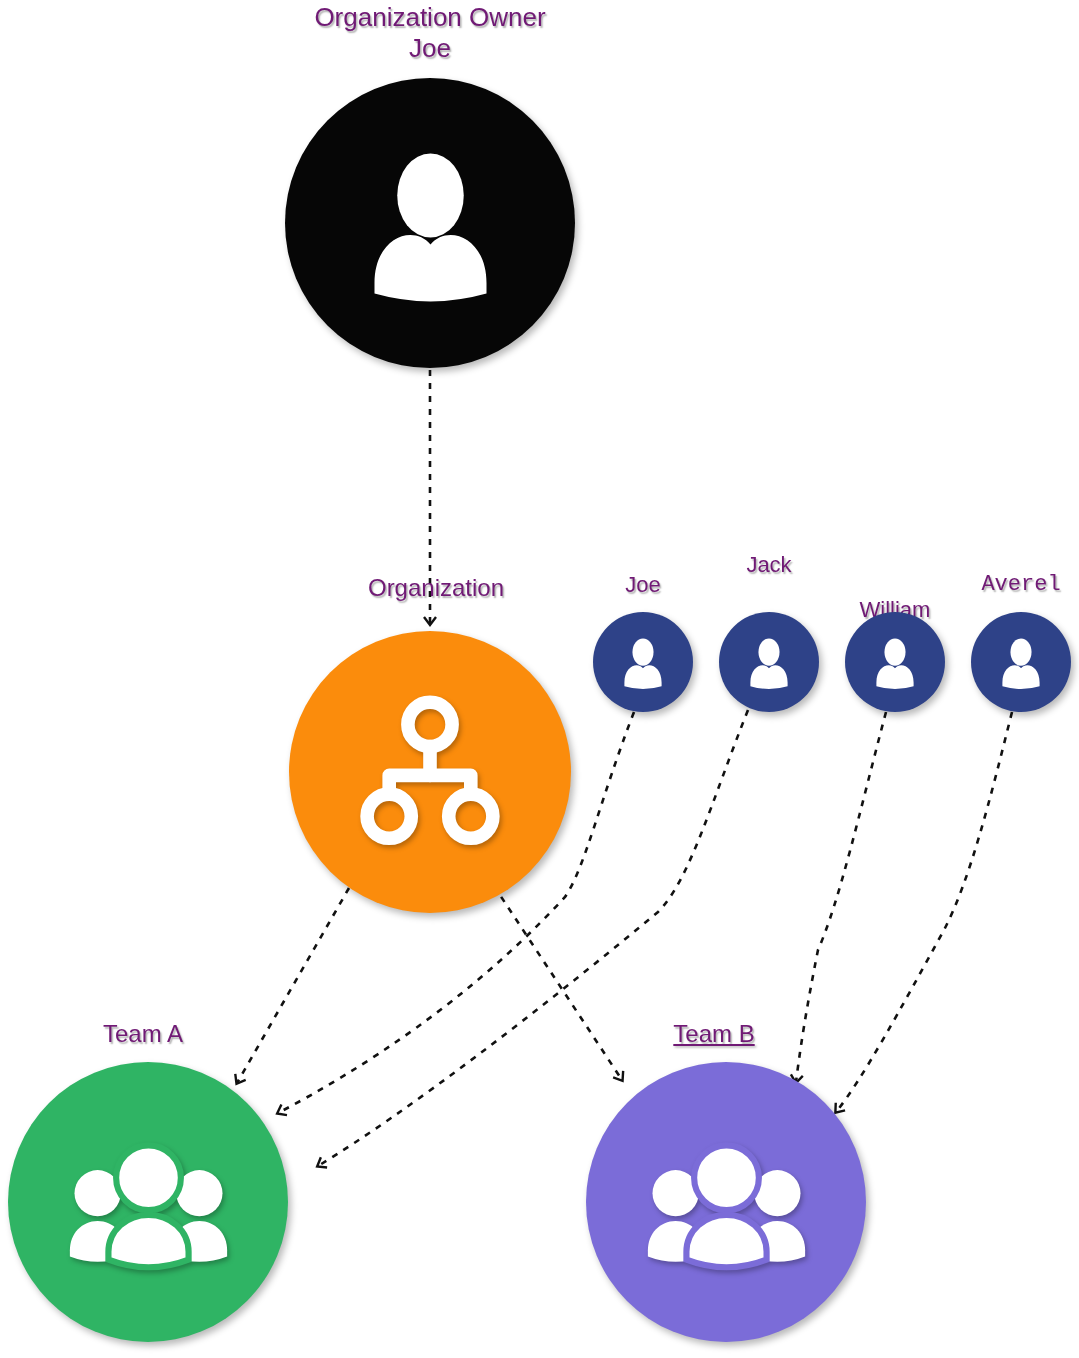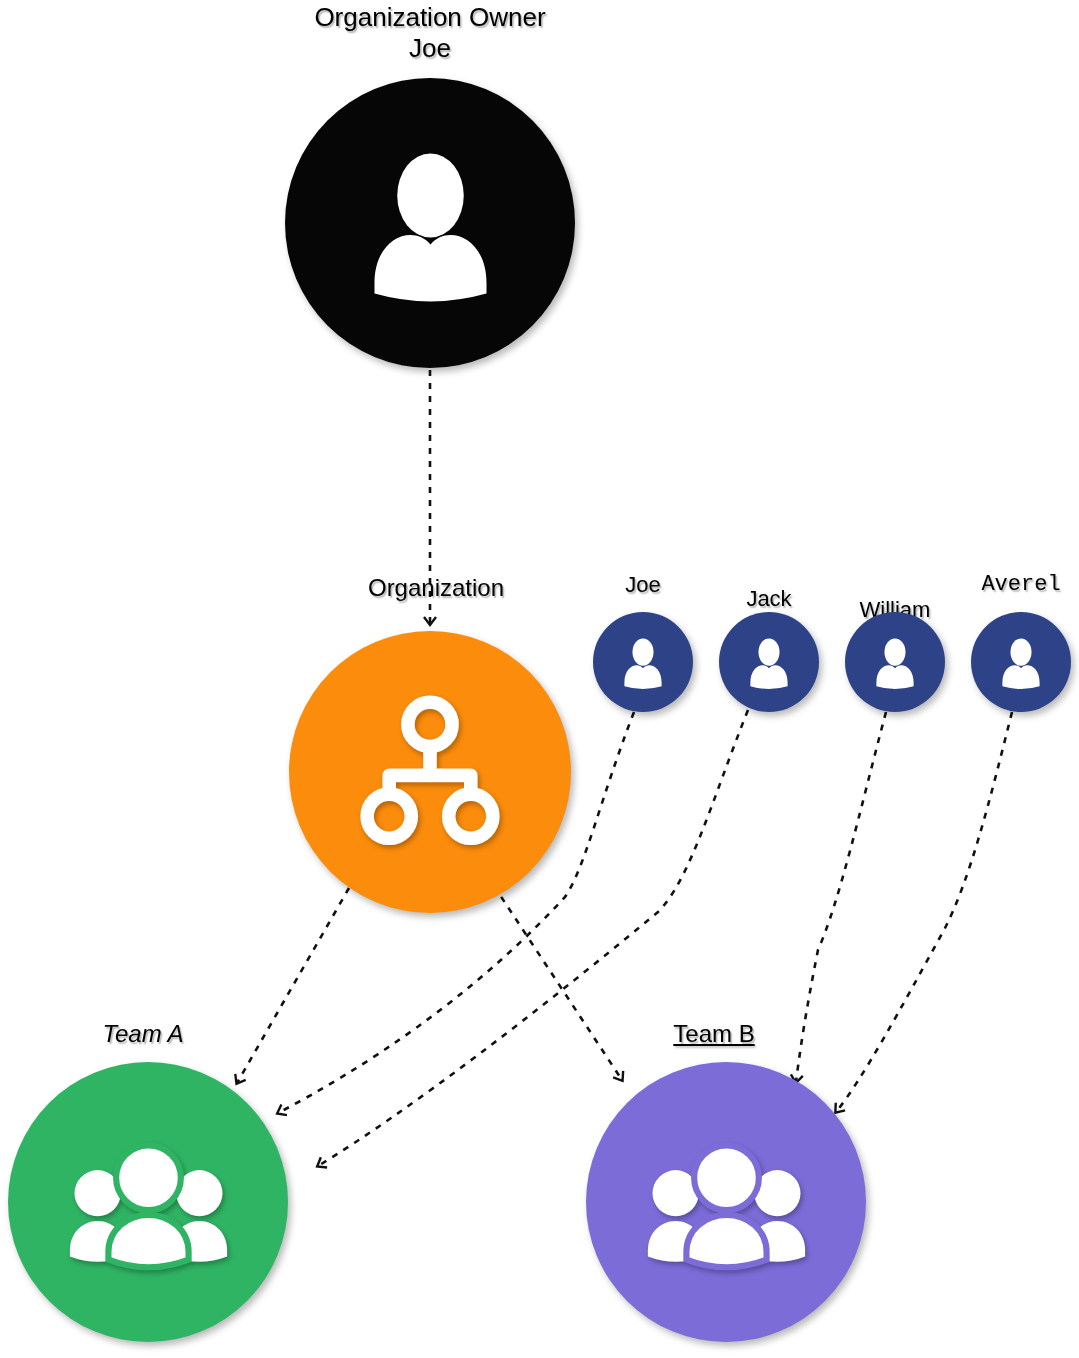--- a/index.html
+++ b/index.html
@@ -10,21 +10,21 @@
   }
   #canvas{position:absolute;left:0;top:0;width:1079px;height:1358px;}
   .edges{position:absolute;left:0;top:0;width:1079px;height:1358px;pointer-events:none;}
   .node{position:absolute;}
   .circle{
     position:absolute;border-radius:50%;
     box-shadow:3px 4px 7px rgba(0,0,0,0.28);
     display:flex;align-items:center;justify-content:center;
   }
   .label{
-    position:absolute;color:#000000;white-space:nowrap;
+    position:absolute;color:#701a75;white-space:nowrap;
     text-align:center;line-height:1.18;
     text-shadow:1.5px 1.5px 1.6px rgba(0,0,0,0.30);
   }
   .label.big{font-size:26px;}
   .label.mid{font-size:24px;}
   .label.small{font-size:22px;}
   .ico{display:block;}
   .ico-shadow{filter:drop-shadow(2px 3px 2.5px rgba(0,0,0,0.28));}
 </style>
 </head>
@@ -81,21 +81,21 @@
     <div class="label small" style="left:643px;top:572px;transform:translateX(-50%);">Joe</div>
     <div class="circle" style="left:593px;top:612px;width:100px;height:100px;background:#2E4288;">
       <svg class="ico" width="62" height="62" viewBox="0 0 100 100">
         <ellipse cx="50" cy="34" rx="17" ry="22" fill="#ffffff"></ellipse>
         <path d="M50 60 C41 49 20 57 20 83 L20 89 Q50 98 80 89 L80 83 C80 57 59 49 50 60 Z" fill="#ffffff"></path>
       </svg>
     </div>
   </div>
 
   <div class="node">
-    <div class="label small" style="left:769px;top:586px;transform:translateX(-50%);">Jack</div>
+    <div class="label small" style="left:769px;top:552px;transform:translateX(-50%);">Jack</div>
     <div class="circle" style="left:719px;top:612px;width:100px;height:100px;background:#2E4288;">
       <svg class="ico" width="62" height="62" viewBox="0 0 100 100">
         <ellipse cx="50" cy="34" rx="17" ry="22" fill="#ffffff"></ellipse>
         <path d="M50 60 C41 49 20 57 20 83 L20 89 Q50 98 80 89 L80 83 C80 57 59 49 50 60 Z" fill="#ffffff"></path>
       </svg>
     </div>
   </div>
 
   <div class="node">
     <div class="label small" style="left:895px;top:572px;transform:translateX(-50%);margin-top:25px;">William</div>
@@ -111,21 +111,21 @@
     <div class="label small" style="left:1021px;top:572px;transform:translateX(-50%);font-family:Liberation Mono, monospace;">Averel</div>
     <div class="circle" style="left:971px;top:612px;width:100px;height:100px;background:#2E4288;">
       <svg class="ico" width="62" height="62" viewBox="0 0 100 100">
         <ellipse cx="50" cy="34" rx="17" ry="22" fill="#ffffff"></ellipse>
         <path d="M50 60 C41 49 20 57 20 83 L20 89 Q50 98 80 89 L80 83 C80 57 59 49 50 60 Z" fill="#ffffff"></path>
       </svg>
     </div>
   </div>
 
   <div class="node">
-    <div class="label mid" style="left:143px;top:1020px;transform:translateX(-50%);font-style:italic;">Team A</div>
+    <div class="label mid" style="left:143px;top:1020px;transform:translateX(-50%);">Team A</div>
     <div class="circle" style="left:8px;top:1062px;width:280px;height:280px;background:#2FB464;">
       <svg class="ico ico-shadow" width="185" height="185" viewBox="0 0 120 100">
         <circle cx="27" cy="44" r="15" fill="#ffffff"></circle>
         <path d="M27 62 C17 62 9 70 9 81 L9 85 Q27 92 45 85 L45 81 C45 70 37 62 27 62 Z" fill="#ffffff"></path>
         <circle cx="93" cy="44" r="15" fill="#ffffff"></circle>
         <path d="M93 62 C83 62 75 70 75 81 L75 85 Q93 92 111 85 L111 81 C111 70 103 62 93 62 Z" fill="#ffffff"></path>
         <circle cx="60" cy="34" r="21" fill="#ffffff" stroke="#2FB464" stroke-width="4"></circle>
         <path d="M60 58 C46 58 34 68 34 82 L34 87 Q60 97 86 87 L86 82 C86 68 74 58 60 58 Z" fill="#ffffff" stroke="#2FB464" stroke-width="4"></path>
       </svg>
     </div>

